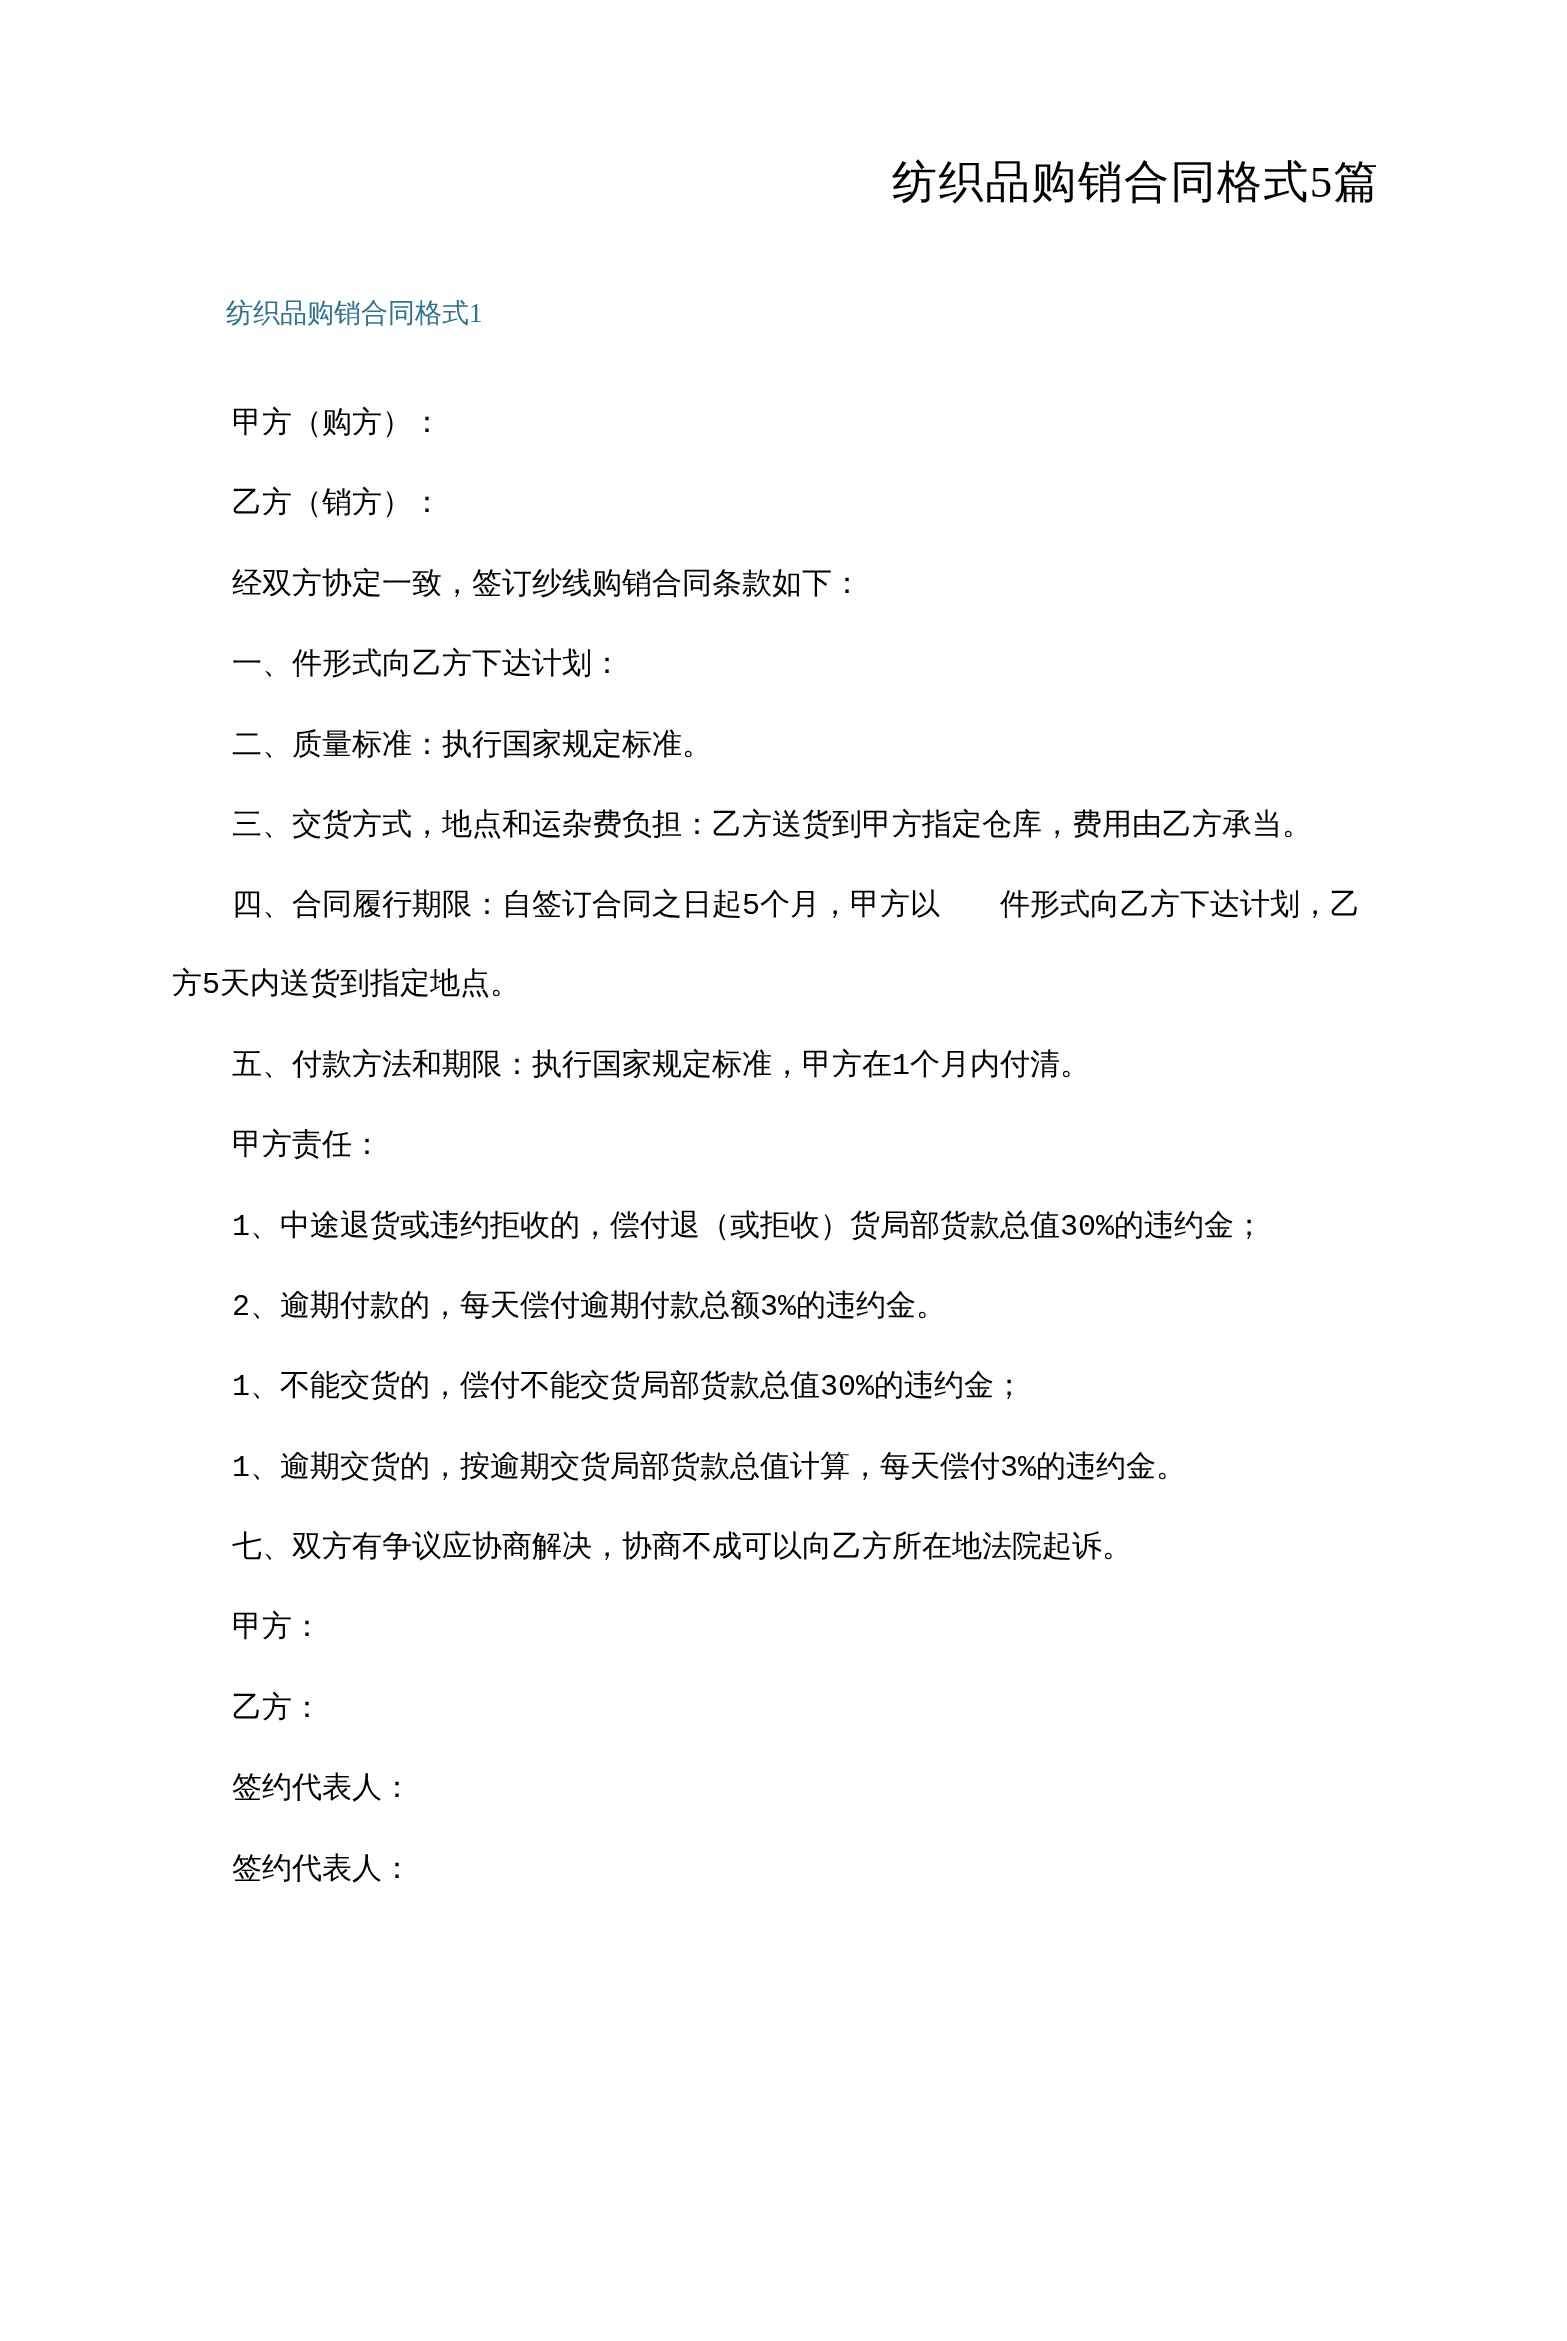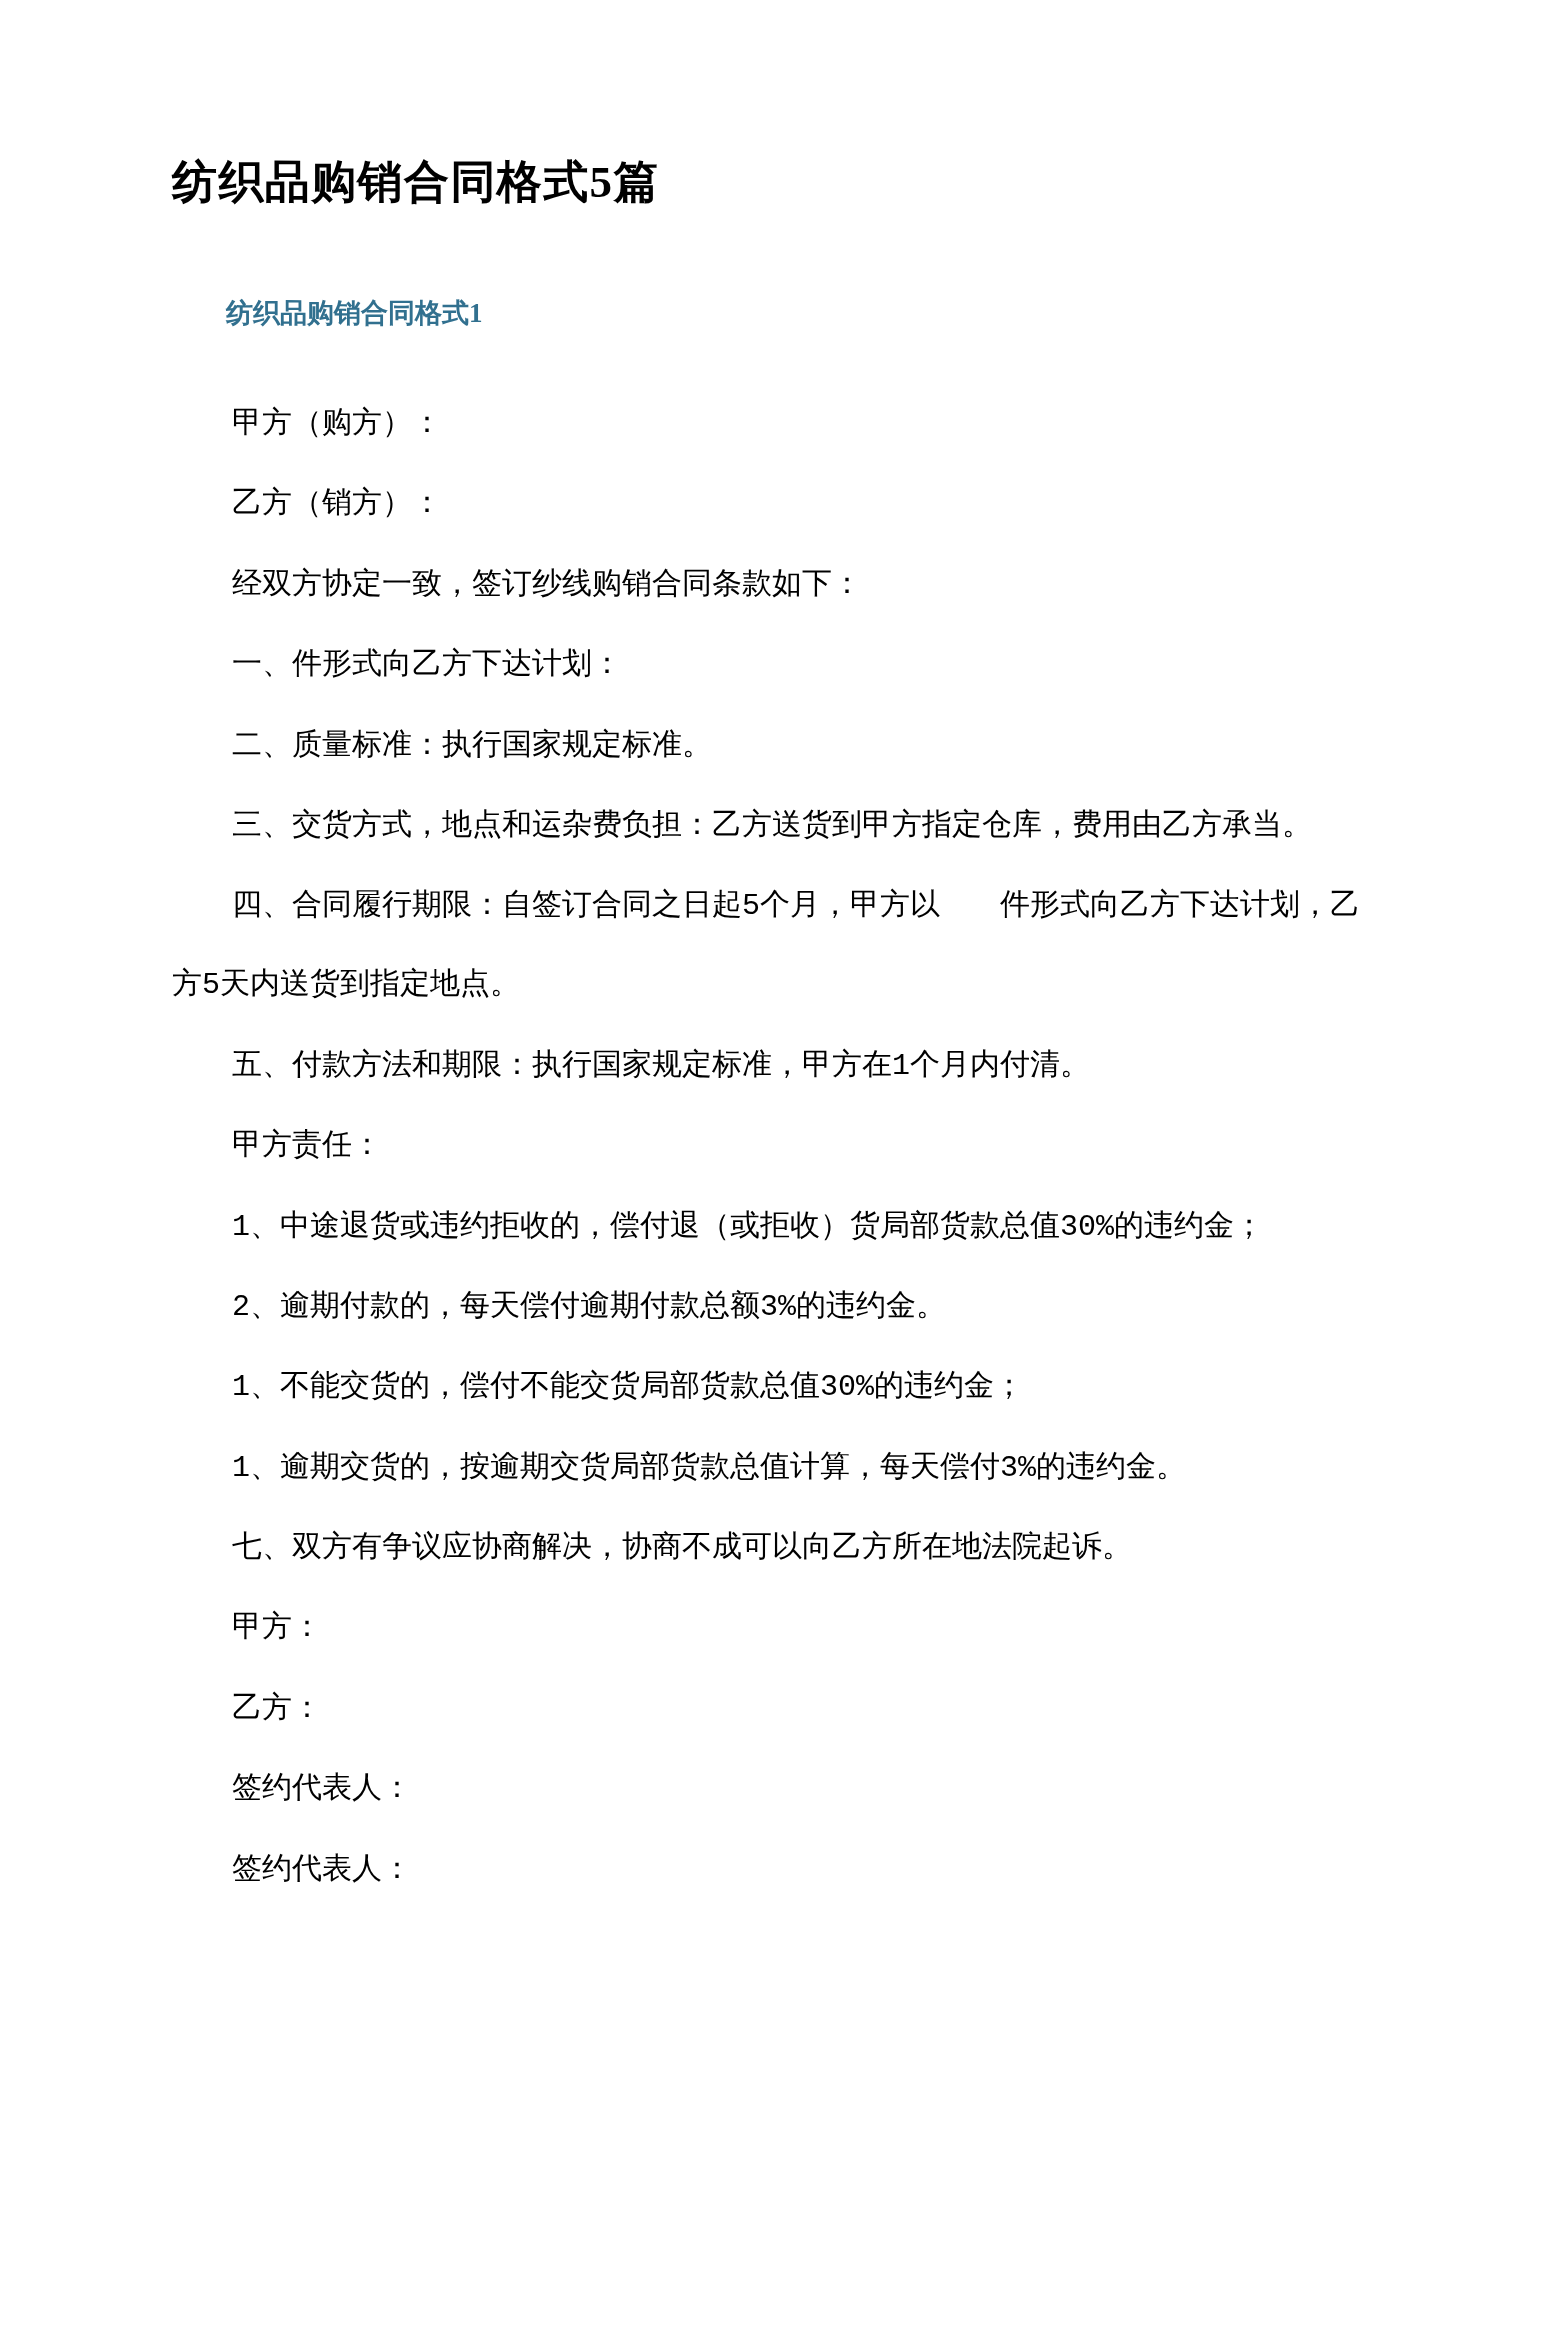--- a/index.html
+++ b/index.html
@@ -16,32 +16,32 @@
   .page {
     box-sizing: border-box;
     width: 1568px;
     height: 2342px;
     padding: 150px 188px 0 172px;
     background: #ffffff;
     overflow: hidden;
   }
   .doc-title {
     margin: 0;
-    text-align: left;
+    text-align: right;
     font-size: 45px;
     line-height: 65px;
-    font-weight: 700;
+    font-weight: 400;
     letter-spacing: 1.4px;
   }
   .doc-subtitle {
     margin: 78px 0 0 0;
     font-size: 27px;
     line-height: 41px;
     text-indent: 2em;
-    font-weight: 700;
+    font-weight: 400;
   }
   .doc-body {
     margin-top: 51px;
   }
   .doc-body p {
     margin: 0 0 1.4px 0;
     font-size: 30px;
     line-height: 79px;
     text-indent: 2em;
     word-break: break-all;

